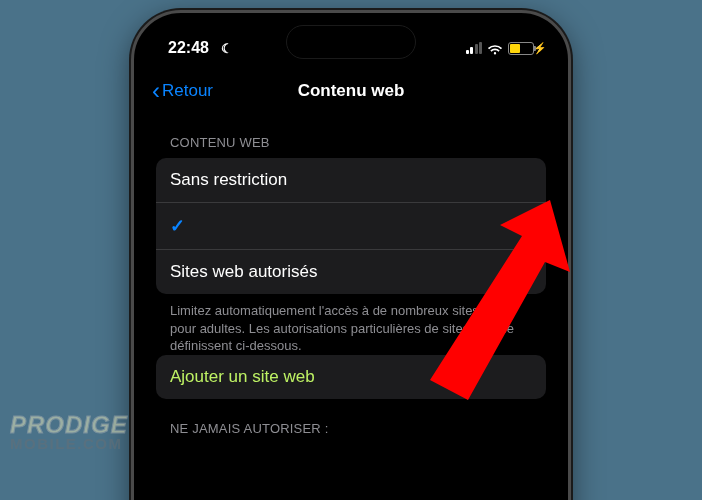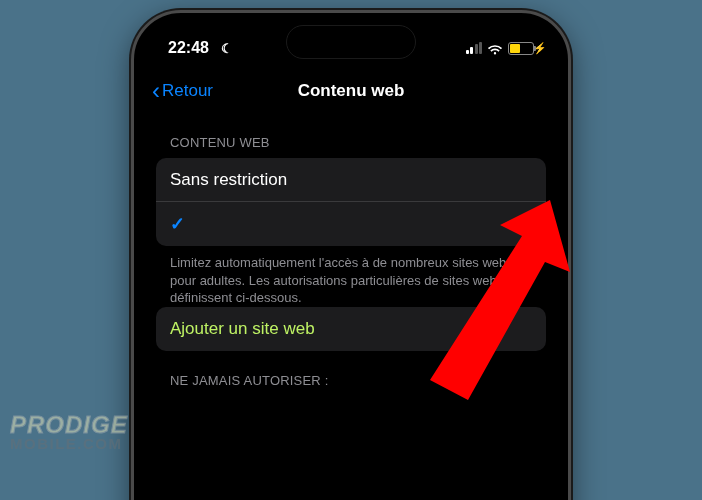--- a/index.html
+++ b/index.html
@@ -90,23 +90,23 @@
     letter-spacing: 0.2px;
     padding: 22px 14px 8px;
   }
   .list {
     background: #1c1c1e;
     border-radius: 10px;
     overflow: hidden;
   }
   .row {
     display: flex;
-    align-items: center;
+    align-items: flex-start;
     justify-content: space-between;
-    padding: 0 14px;
+    padding: 12px 14px;
     font-size: 17px;
     border-bottom: 0.5px solid #3a3a3c;
     min-height: 44px;
   }
   .row:last-child { border-bottom: none; }
   .row-link { color: #bef264; }
   .check { color: #0a84ff; font-size: 18px; font-weight: 700; }
   .footer {
     color: #8e8e93;
     font-size: 13px;
@@ -185,20 +185,23 @@
 
     <div class="content">
       <div class="section-header">CONTENU WEB</div>
       <div class="list">
         <div class="row">
           <span>Sans restriction</span>
         </div>
         <div class="row">
           <span class="check">✓</span>
         </div>
+        <div class="row">
+          <span>Sites web autorisés</span>
+        </div>
       </div>
       <div class="footer">Limitez automatiquement l'accès à de nombreux sites web pour adultes. Les autorisations particulières de sites web se définissent ci-dessous.</div>
 
       <div class="list">
         <div class="row row-link">
           <span>Ajouter un site web</span>
         </div>
       </div>
 
       <div class="section-header">NE JAMAIS AUTORISER :</div>

